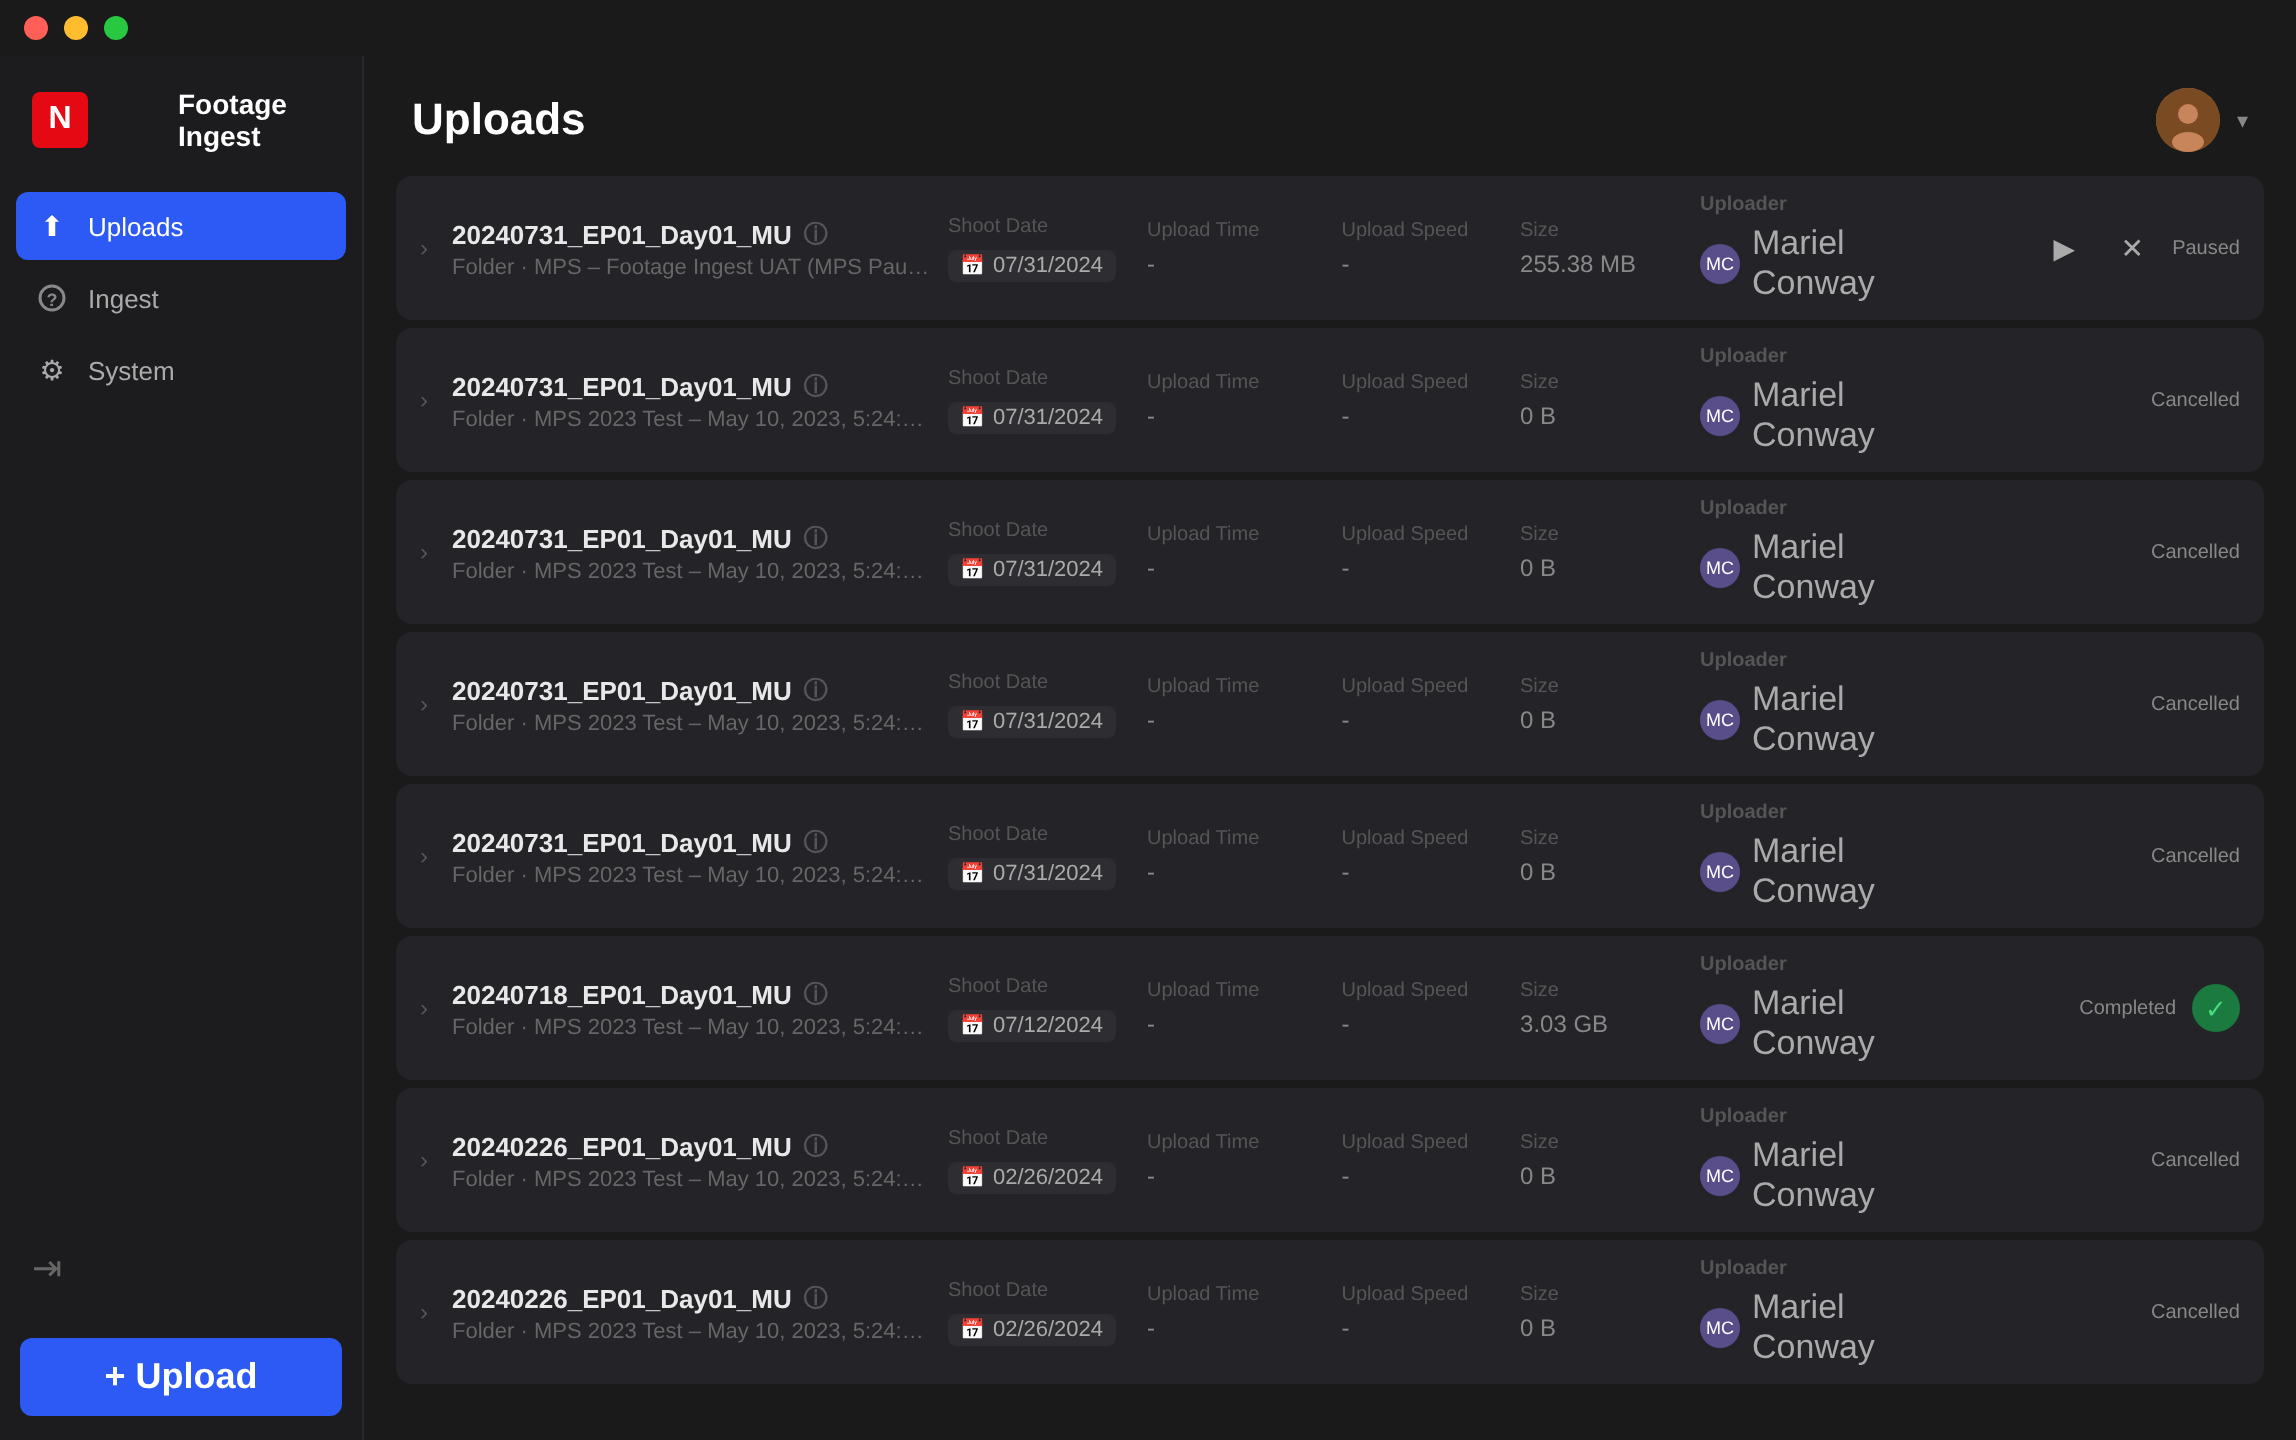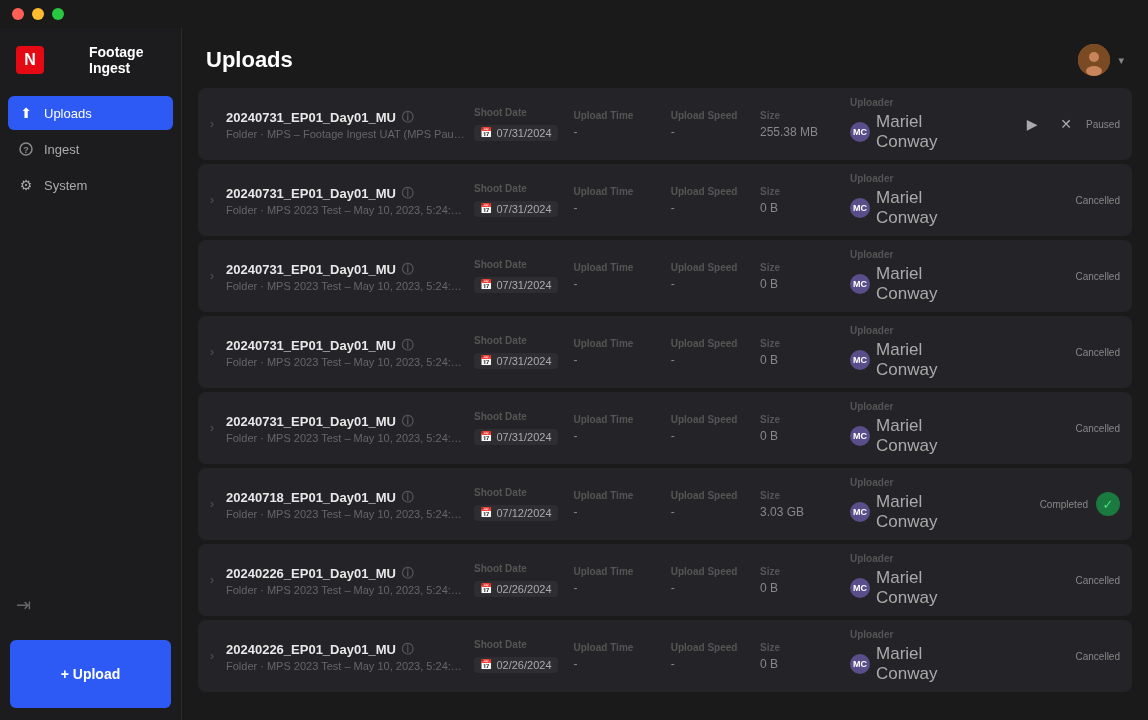--- a/index.html
+++ b/index.html
@@ -99,22 +99,22 @@
       cursor: pointer;
       color: #666;
       font-size: 18px;
     }
     .sidebar-upload-btn {
       margin: 12px 10px;
       background: #2d5af5;
       color: white;
       border: none;
       border-radius: 6px;
-      padding: 26px 0;
-      font-size: 14px;
+      padding: 9px 0;
+      font-size: 18px;
       font-weight: 600;
       cursor: pointer;
       width: calc(100% - 20px);
       display: flex;
       align-items: flex-start;
       justify-content: center;
       gap: 6px;
     }
 
     
@@ -214,21 +214,21 @@
       align-items: center;
       gap: 0;
     }
     .meta-col {
       flex: 1;
       padding: 0 8px;
     }
     .meta-label {
       font-size: 10px;
       color: #555;
-      font-weight: 700;
+      font-weight: 400;
       text-transform: none;
       margin-bottom: 4px;
     }
     .meta-value {
       font-size: 12px;
       color: #888;
     }
     .date-badge {
       display: inline-flex;
       align-items: center;
@@ -301,21 +301,21 @@
       align-items: center;
       gap: 6px;
     }
     .uploader-avatar {
       width: 20px; height: 20px;
       border-radius: 50%;
       background: #5a4e8a;
       display: flex; align-items: center; justify-content: center;
       font-size: 9px;
       color: white;
-      font-weight: 700;
+      font-weight: 400;
       flex-shrink: 0;
     }
     .uploader-name {
       font-size: 17px;
       color: #aaa;
     }
 
     .size-col {
       flex: 0 0 90px;
       display: flex;

